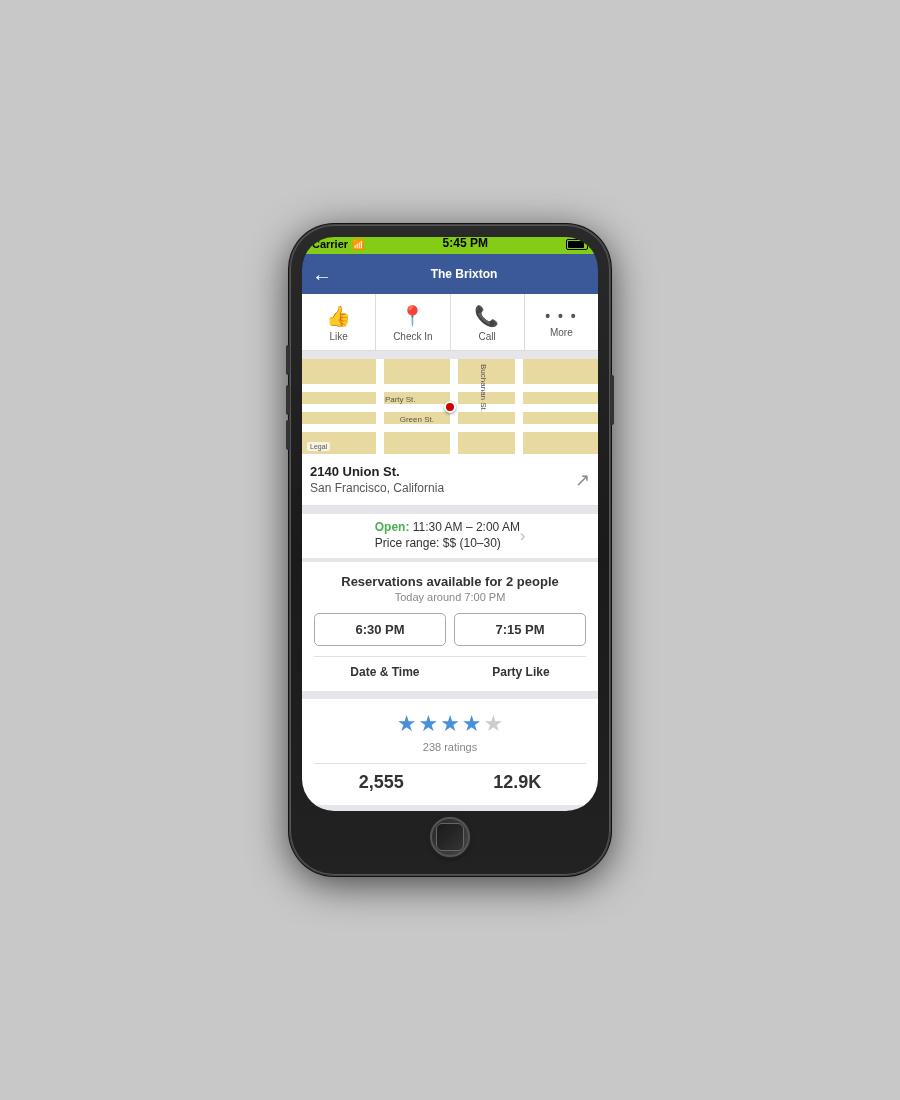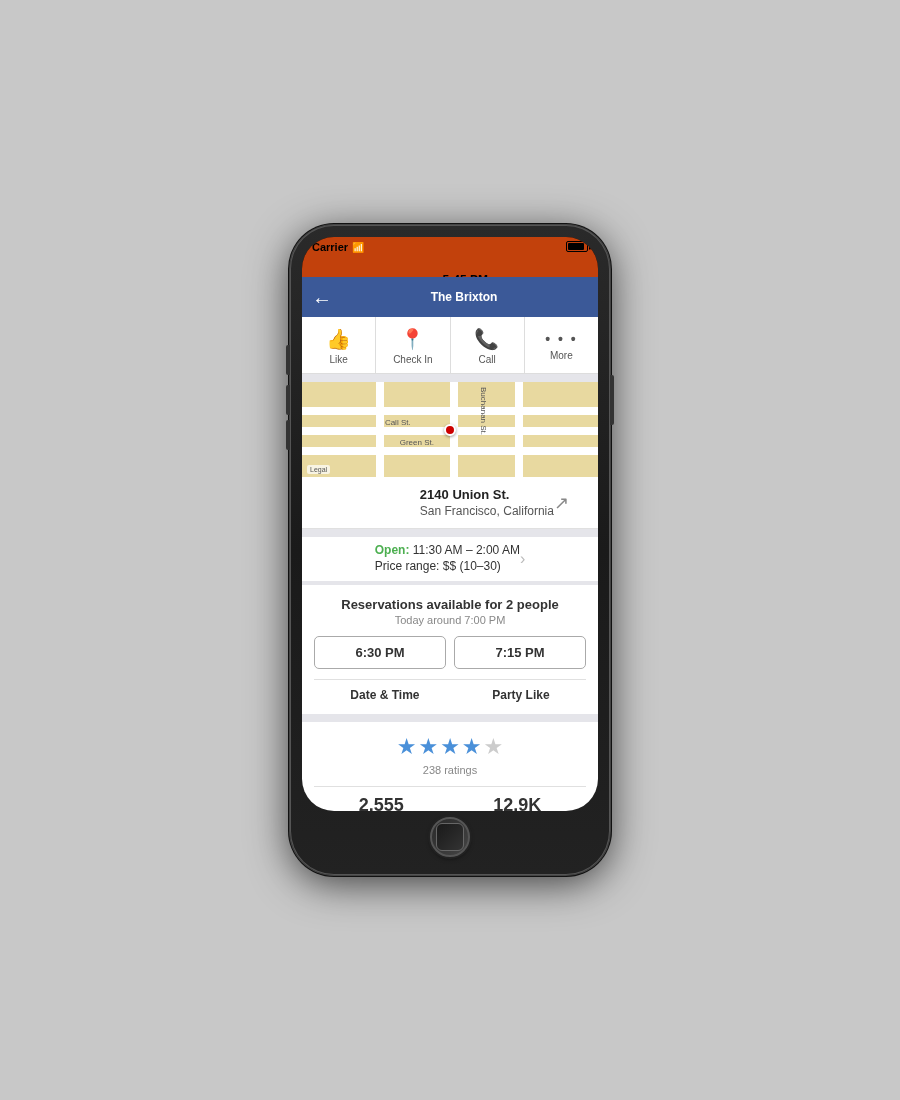--- a/index.html
+++ b/index.html
@@ -58,29 +58,29 @@
       flex: 1;
       background: #000;
       border-radius: 32px;
       overflow: hidden;
       display: flex;
       flex-direction: column;
     }
 
     
     .status-bar {
-      background: #c2410c;
+      background: #84cc16;
       display: flex;
       justify-content: space-between;
-      align-items: flex-start;
+      align-items: flex-end;
       padding: 4px 10px;
       font-size: 11px;
       font-weight: 600;
       color: #000;
-      height: 40px;
+      height: 17px;
     }
     .status-left { display: flex; align-items: center; gap: 4px; }
     .status-center { font-weight: 700; font-size: 12px; margin-top: 32px; }
     .status-right { display: flex; align-items: center; gap: 3px; }
     .wifi-icon { font-size: 10px; }
     .battery-icon {
       width: 22px;
       height: 11px;
       border: 1.5px solid #000;
       border-radius: 2px;
@@ -208,23 +208,23 @@
       font-size: 7px;
       color: #555;
       background: rgba(255,255,255,0.7);
       padding: 1px 3px;
       border-radius: 2px;
     }
 
     
     .address-section {
       background: #fff;
-      padding: 10px 29px;
-      display: flex;
-      justify-content: flex-end;
+      padding: 10px 8px;
+      display: flex;
+      justify-content: space-between;
       align-items: center;
       border-bottom: 1px solid #e0e0e0;
       margin-bottom: 8px;
     }
     .address-text .street {
       font-size: 13px;
       font-weight: 700;
       color: #222;
       margin-bottom: 2px;
     }
@@ -407,21 +407,21 @@
         <div class="map-grid">
 
           <div class="map-street-h" style="top:45px;"></div>
           <div class="map-street-h" style="top:65px;"></div>
           <div class="map-street-h" style="top:25px;"></div>
 
           <div class="map-street-v" style="left:25%;"></div>
           <div class="map-street-v" style="left:50%;"></div>
           <div class="map-street-v" style="left:72%;"></div>
 
-          <span class="map-label" style="top:36px;left:28%;">Call St.</span>
+          <span class="map-label" style="top:36px;left:28%;">Party St.</span>
           <span class="map-label" style="top:56px;left:33%;">Green St.</span>
           <span class="map-label" style="top:5px;left:63%;transform:rotate(90deg);transform-origin:left top;">Buchanan St.</span>
 
           <div class="map-pin"></div>
 
           <span class="map-legal">Legal</span>
         </div>
       </div>
 
       <div class="address-section">

